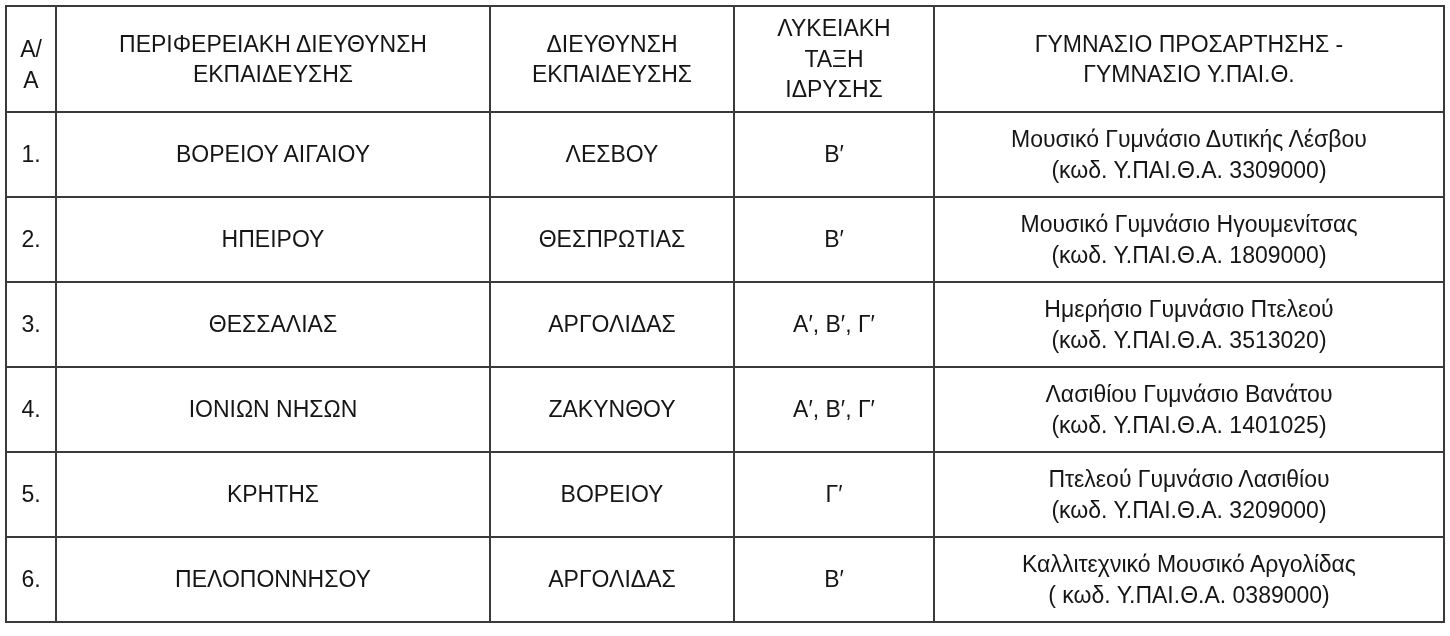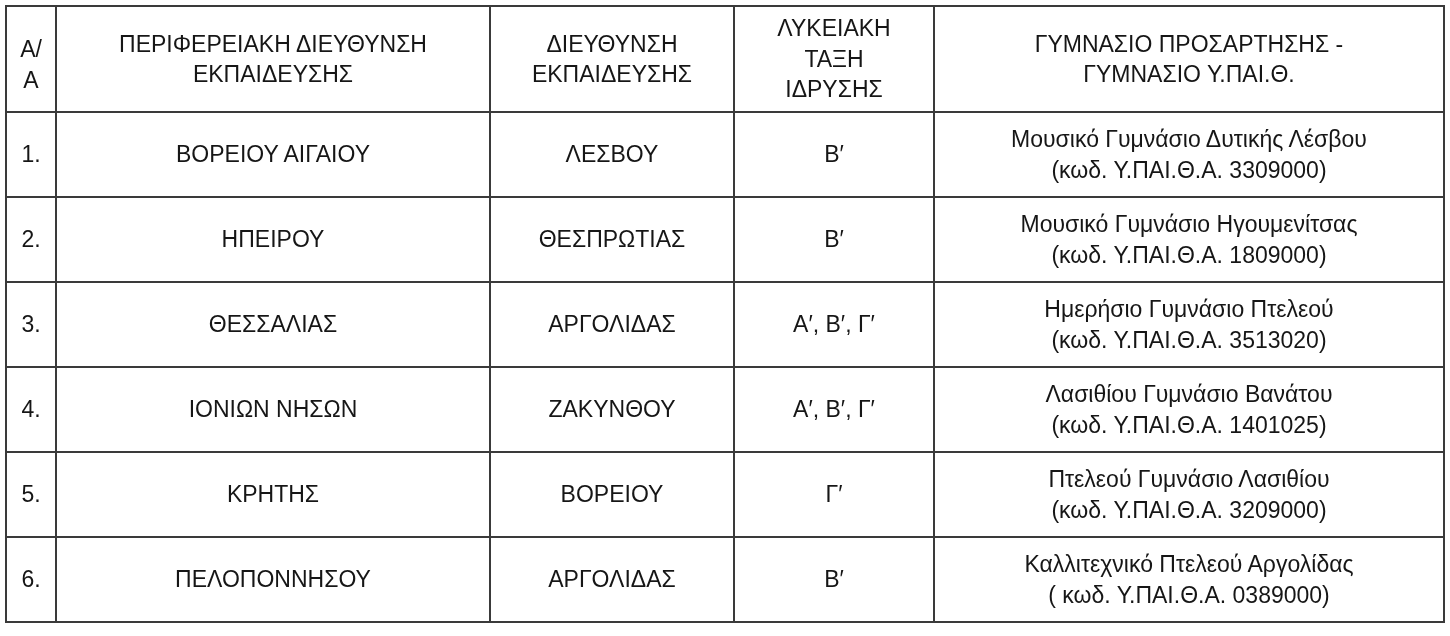--- a/index.html
+++ b/index.html
@@ -137,19 +137,19 @@
           <span class="gym-code">(κωδ. Υ.ΠΑΙ.Θ.Α. 3209000)</span>
         </td>
       </tr>
 
       <tr class="body-row">
         <td>6.</td>
         <td>ΠΕΛΟΠΟΝΝΗΣΟΥ</td>
         <td>ΑΡΓΟΛΙΔΑΣ</td>
         <td>Β′</td>
         <td>
-          <span class="gym-name">Καλλιτεχνικό Πτελεού Αργολίδας</span>
+          <span class="gym-name">Καλλιτεχνικό Μουσικό Αργολίδας</span>
           <span class="gym-code">( κωδ. Υ.ΠΑΙ.Θ.Α. 0389000)</span>
         </td>
       </tr>
     </tbody>
   </table>
 </div>
 
 </body></html>

